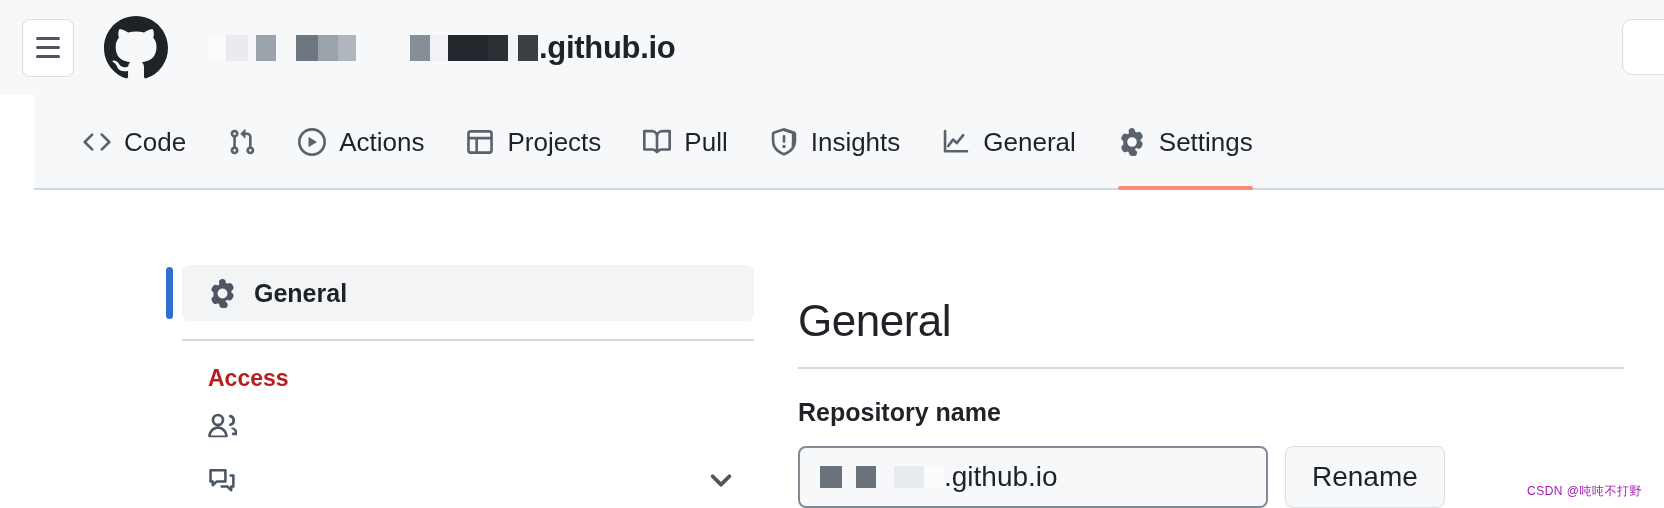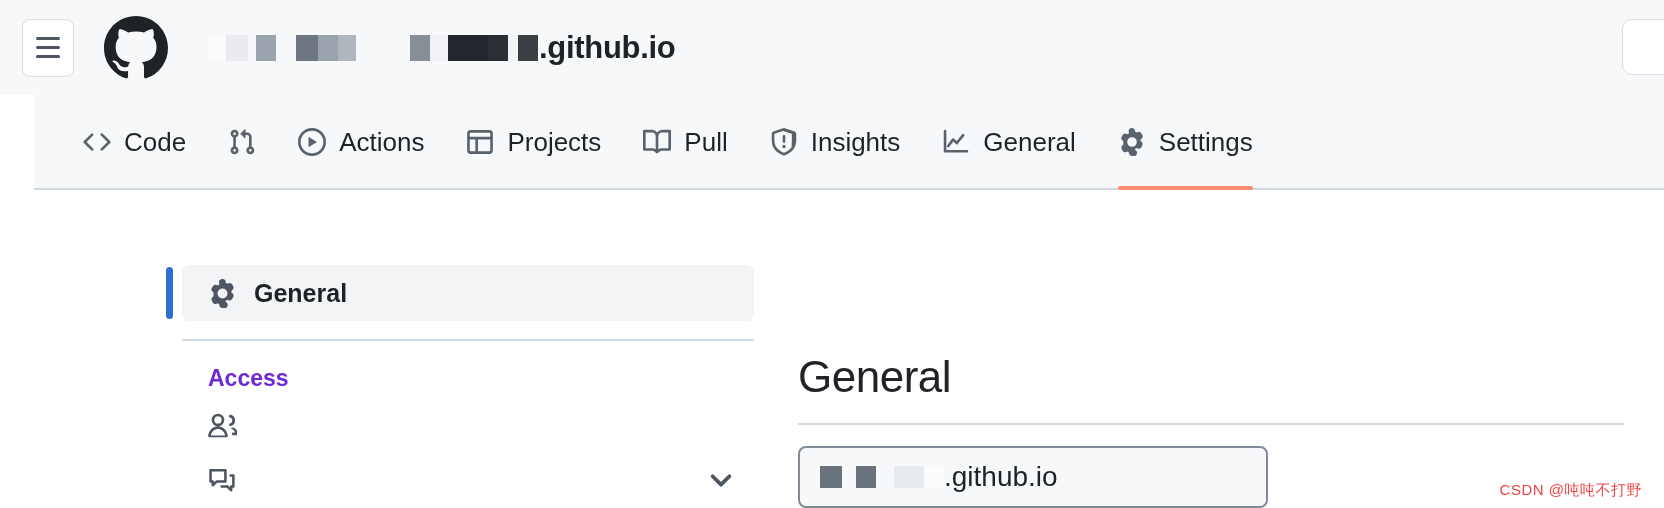--- a/index.html
+++ b/index.html
@@ -193,21 +193,21 @@
 
   .sidebar-divider {
     height: 2px;
     background: #d1d9e0;
     margin: 18px 0 0 0;
   }
 
   .side-group-title {
     font-size: 23px;
     font-weight: 700;
-    color: #6d28d9;
+    color: #b91c1c;
     padding: 26px 0 6px 26px;
     line-height: 1;
   }
 
   
   .settings-main {
     flex: 1;
     padding: 18px 40px 0 8px;
     position: relative;
     min-width: 0;
@@ -273,22 +273,22 @@
     line-height: 1;
     display: flex;
     align-items: center;
     justify-content: center;
   }
 
   .watermark {
     position: absolute;
     right: 22px;
     bottom: 8px;
-    font-size: 15px;
-    color: #ef4444;
+    font-size: 12px;
+    color: #a21caf;
     white-space: nowrap;
     letter-spacing: 0.5px;
   }
 </style>
 </head>
 <body>
 
 <div class="app-header">
 
   <div class="hamburger-btn">
@@ -432,23 +432,25 @@
           </svg>
       </span>
     </div>
   </div>
 
   <div class="settings-main">
 
     <div class="main-title">General</div>
     <div class="main-divider"></div>
 
+    <div class="field-label">Repository name</div>
 
     <div class="field-row">
       <div class="repo-input">
         <span class="mosaic" id="inp-mosaic" style="height: 22px;"><span style="display: inline-block; width: 22px; height: 22px; background: rgb(106, 114, 123); vertical-align: middle;"></span><span style="display: inline-block; width: 14px; height: 22px; background: rgb(246, 248, 250); vertical-align: middle;"></span><span style="display: inline-block; width: 20px; height: 22px; background: rgb(106, 114, 123); vertical-align: middle;"></span><span style="display: inline-block; width: 18px; height: 22px; background: rgb(246, 248, 250); vertical-align: middle;"></span><span style="display: inline-block; width: 30px; height: 22px; background: rgb(231, 234, 238); vertical-align: middle;"></span><span style="display: inline-block; width: 20px; height: 22px; background: rgb(251, 252, 253); vertical-align: middle;"></span></span>
         <span class="input-text">.github.io</span>
       </div>
+      <button class="rename-btn">Rename</button>
     </div>
 
     <div class="watermark">CSDN @吨吨不打野</div>
   </div>
 </div>
 
 </body></html>

